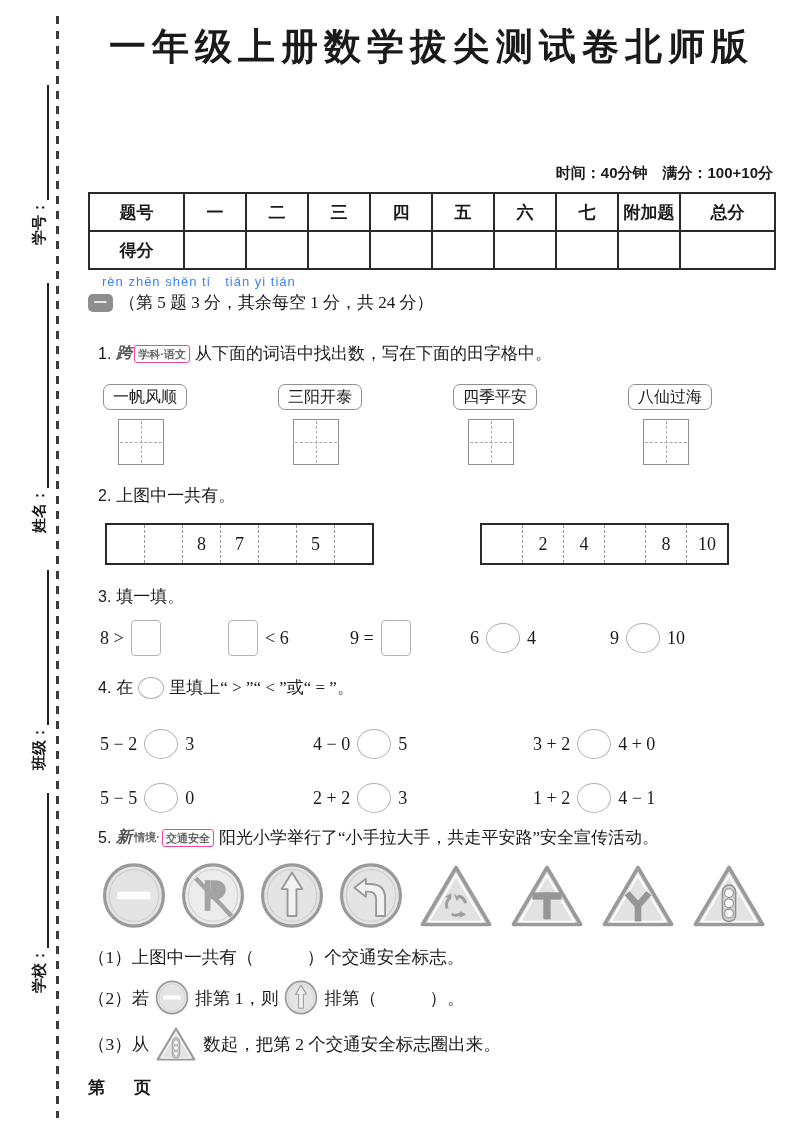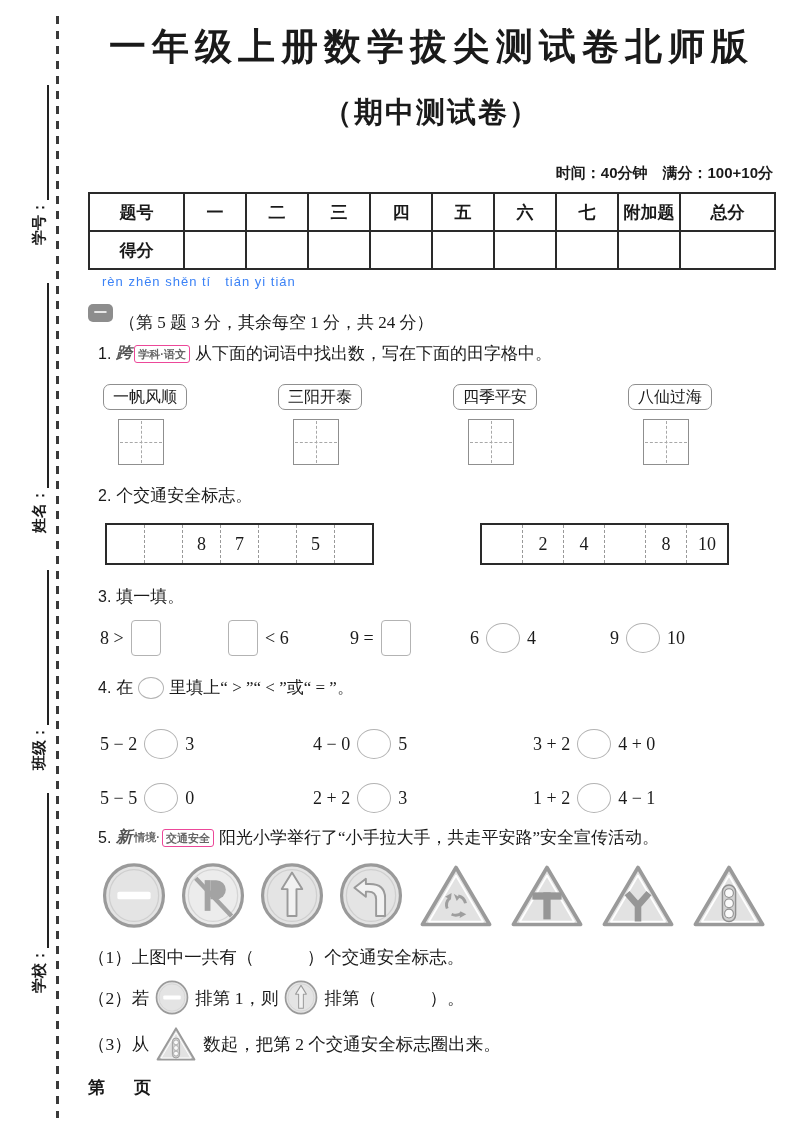--- a/index.html
+++ b/index.html
@@ -30,21 +30,21 @@
   .score-table td{border:2px solid #2a2a2a;height:36px;text-align:center;
          font:bold 17px "Liberation Sans",sans-serif;padding:0;}
 
   
   .pinyin{position:absolute;top:273px;left:14px;font:13px "Liberation Sans",sans-serif;
           color:#3b82f6;letter-spacing:1px;}
   .section-head{position:absolute;top:291px;left:0;display:flex;align-items:center;gap:6px;white-space:nowrap;}
   .sec-badge{display:inline-block;width:25px;height:18px;background:#8d8d8d;border-radius:5px;
           color:#fff;font:bold 13px/18px "Liberation Sans",sans-serif;text-align:center;}
   .sec-title{font:bold 18px "Liberation Sans",sans-serif;letter-spacing:1px;}
-  .sec-note{font:17px "Liberation Serif",serif;margin-top:20px;}
+  .sec-note{font:17px "Liberation Serif",serif;}
 
   
   .q-line{position:absolute;left:10px;display:flex;align-items:center;gap:5px;
           font:17px "Liberation Serif",serif;white-space:nowrap;}
   .q-num{font:16px "Liberation Sans",sans-serif;}
   .tag{display:inline-flex;align-items:center;gap:2px;}
   .tag-prefix{font:italic bold 16px "Liberation Serif",serif;color:#555;}
   .tag-mid{font:bold 11px "Liberation Sans",sans-serif;color:#666;}
   .tag-box{border:1px solid #ec4899;border-radius:3px;padding:0 3px;
            font:bold 11px/16px "Liberation Sans",sans-serif;color:#666;}
@@ -157,21 +157,20 @@
     <span class="side-line"></span>
   </div>
   <div class="side-group sg4">
     <span class="side-label">学校：</span>
     <span class="side-line"></span>
   </div>
 
   <div class="content">
 
     <h1 class="title">一年级上册数学拔尖测试卷北师版</h1>
-    <h2 class="subtitle">（期中测试卷）</h2>
     <div class="meta">时间：40分钟　满分：100+10分</div>
 
     <table class="score-table">
       <colgroup>
         <col style="width:95px">
           <col style="width:62px">
           <col style="width:62px">
           <col style="width:62px">
         <col style="width:62px">
           <col style="width:62px">
@@ -231,21 +230,21 @@
     </div>
     <div style="position:absolute;top:419px;left:0;right:0;height:48px">
       <div class="tian" style="left:30px"></div>
       <div class="tian" style="left:205px"></div>
       <div class="tian" style="left:380px"></div>
       <div class="tian" style="left:555px"></div>
     </div>
 
     <div class="q-line" style="top:484px">
       <span class="q-num">2.</span>
-      <span>个交通安全标志。</span>
+      <span>上图中一共有。</span>
     </div>
     <div style="position:absolute;top:523px;left:0;right:0;height:42px">
       <div class="seq seq1" style="left:17px">
         <div class="seq-cell"></div>
         <div class="seq-cell"></div>
         <div class="seq-cell">8</div>
         <div class="seq-cell">7</div>
         <div class="seq-cell"></div>
         <div class="seq-cell">5</div>
         <div class="seq-cell"></div>

